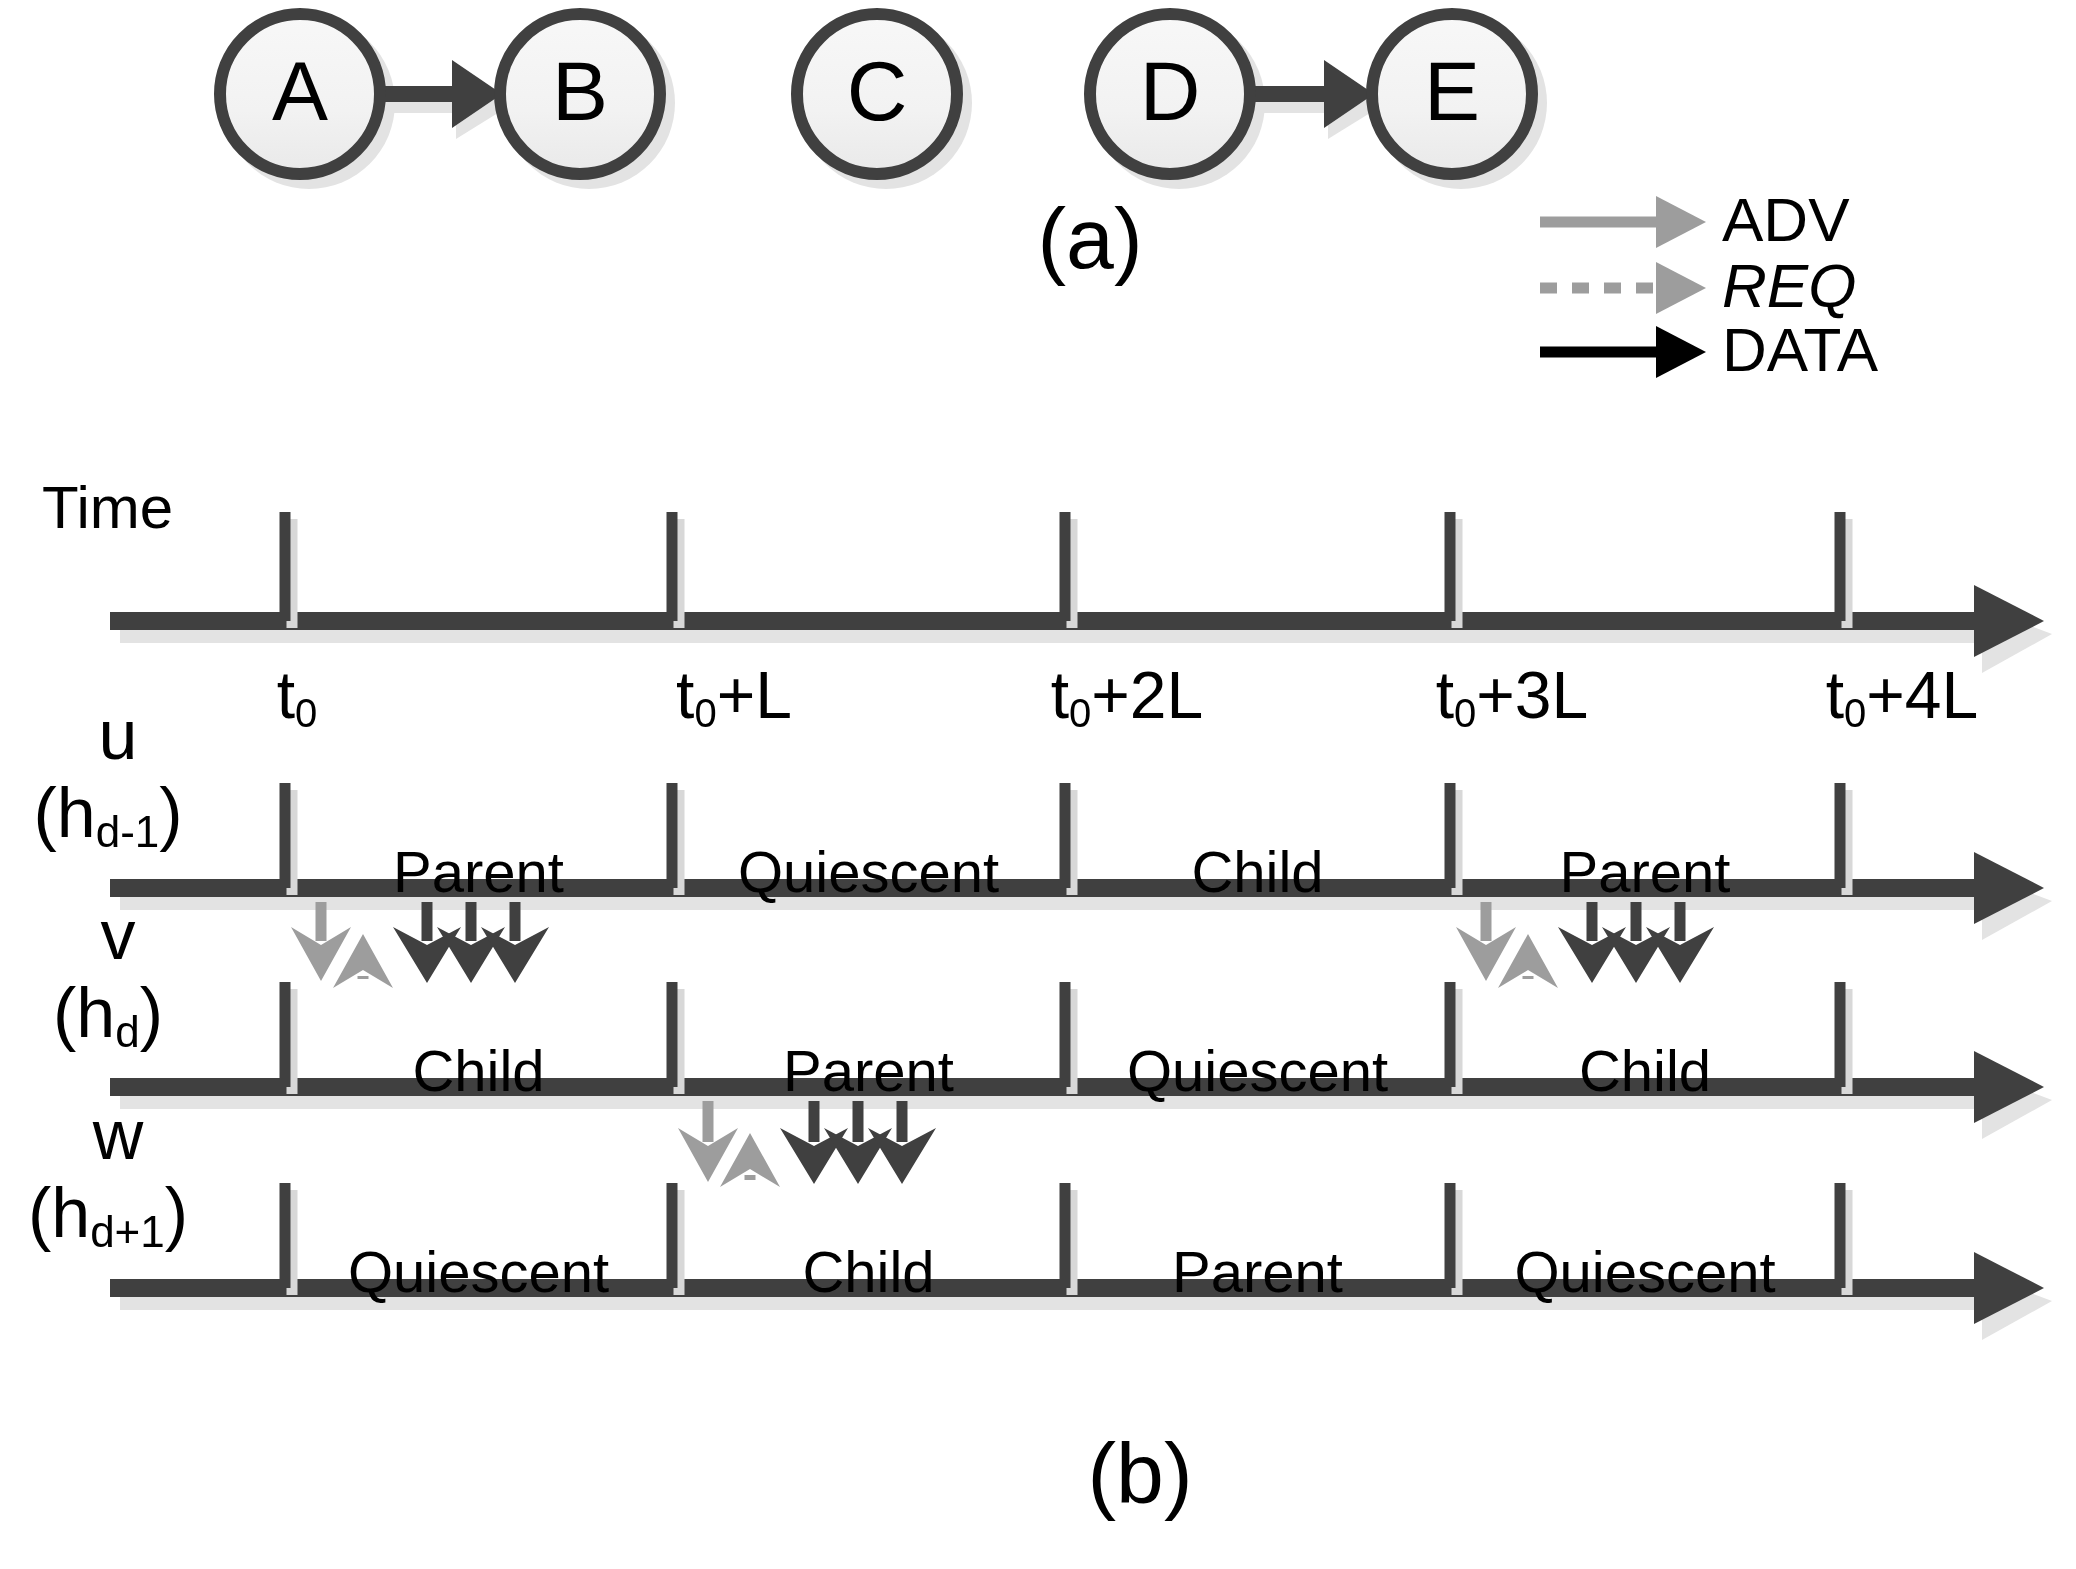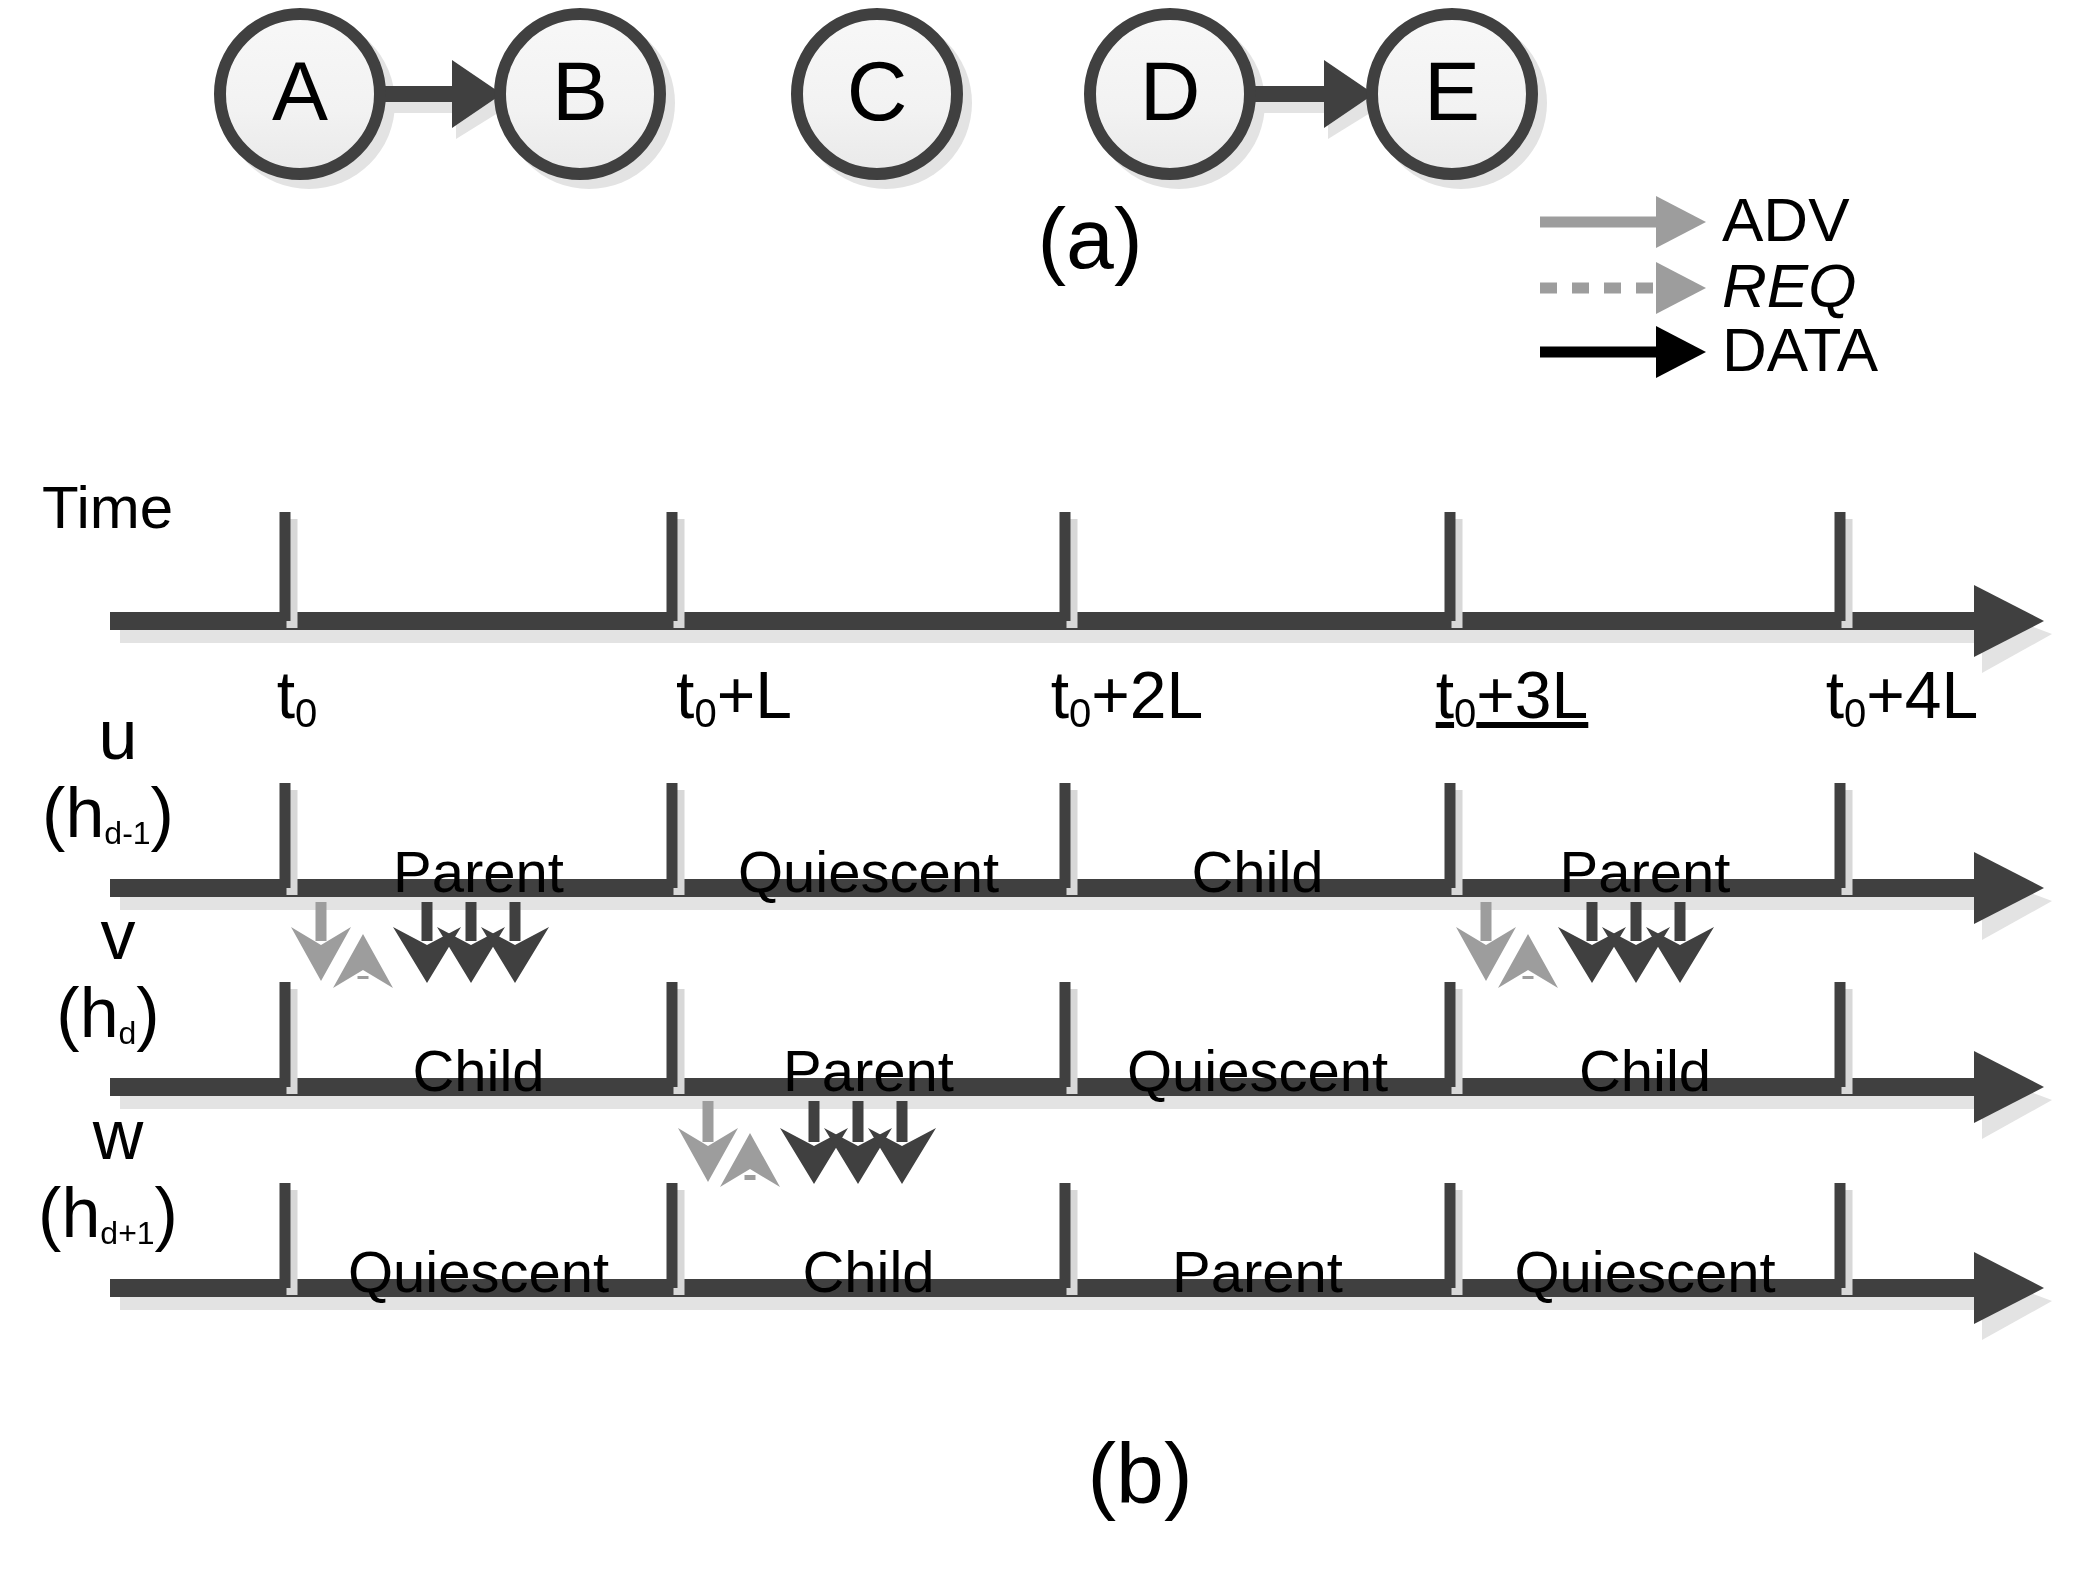--- a/index.html
+++ b/index.html
@@ -13,21 +13,21 @@
   
   .lbl{position:absolute;white-space:nowrap;line-height:1;color:#000;}
   .node-letter{font-size:84px;letter-spacing:0px;}
   .panel-letter{font-size:86px;}
   .legend-text{font-size:62px;}
   .time-word{font-size:60px;}
   .tick-label{font-size:66px;text-align:right;}
   .tick-label sub{font-size:40px;vertical-align:-0.22em;}
   .row-name{font-size:70px;}
   .row-sub{font-size:70px;}
-  .row-sub sub{font-size:32px;vertical-align:-0.22em;}
+  .row-sub sub{font-size:44px;vertical-align:-0.22em;}
   .state{font-size:58px;margin-top:39px;}
   .ctr{transform:translateX(-50%);}
 </style>
 </head>
 <body>
 
 <div id="stage">
 
   <svg id="scene" viewBox="0 0 2076 1569">
     <defs>
@@ -227,21 +227,21 @@
       <div class="lbl legend-text" style="left: 1722px; top: 255px; font-style: italic;">REQ</div>
       <div class="lbl legend-text" style="left: 1722px; top: 319px;">DATA</div>
     </div>
 
   <div class="lbl time-word" style="left:42px;top:478px;">Time</div>
 
   <div id="tick-labels">
       <div class="lbl tick-label ctr" style="left: 297px; top: 662px;"><span>t</span><sub>0</sub><span></span></div>
       <div class="lbl tick-label ctr" style="left: 734px; top: 662px;"><span>t</span><sub>0</sub><span>+L</span></div>
       <div class="lbl tick-label ctr" style="left: 1127px; top: 662px;"><span>t</span><sub>0</sub><span>+2L</span></div>
-      <div class="lbl tick-label ctr" style="left: 1512px; top: 662px; text-decoration: underline;"><span>t</span><sub>0</sub><span>+3L</span></div>
+      <div class="lbl tick-label ctr" style="left: 1512px; top: 662px;"><span>t</span><sub>0</sub><span>+3L</span></div>
       <div class="lbl tick-label ctr" style="left: 1902px; top: 662px;"><span>t</span><sub>0</sub><span>+4L</span></div>
     </div>
 
   <div id="row-labels">
       <div class="lbl row-name ctr" style="left: 118px; top: 700px;">u</div>
       <div class="lbl row-sub ctr" style="left: 108px; top: 778px;"><span>(h</span><sub>d-1</sub><span>)</span></div>
       <div class="lbl row-name ctr" style="left: 118px; top: 900px;">v</div>
       <div class="lbl row-sub ctr" style="left: 108px; top: 978px;"><span>(h</span><sub>d</sub><span>)</span></div>
       <div class="lbl row-name ctr" style="left: 118px; top: 1100px;">w</div>
       <div class="lbl row-sub ctr" style="left: 108px; top: 1178px;"><span>(h</span><sub>d+1</sub><span>)</span></div>

